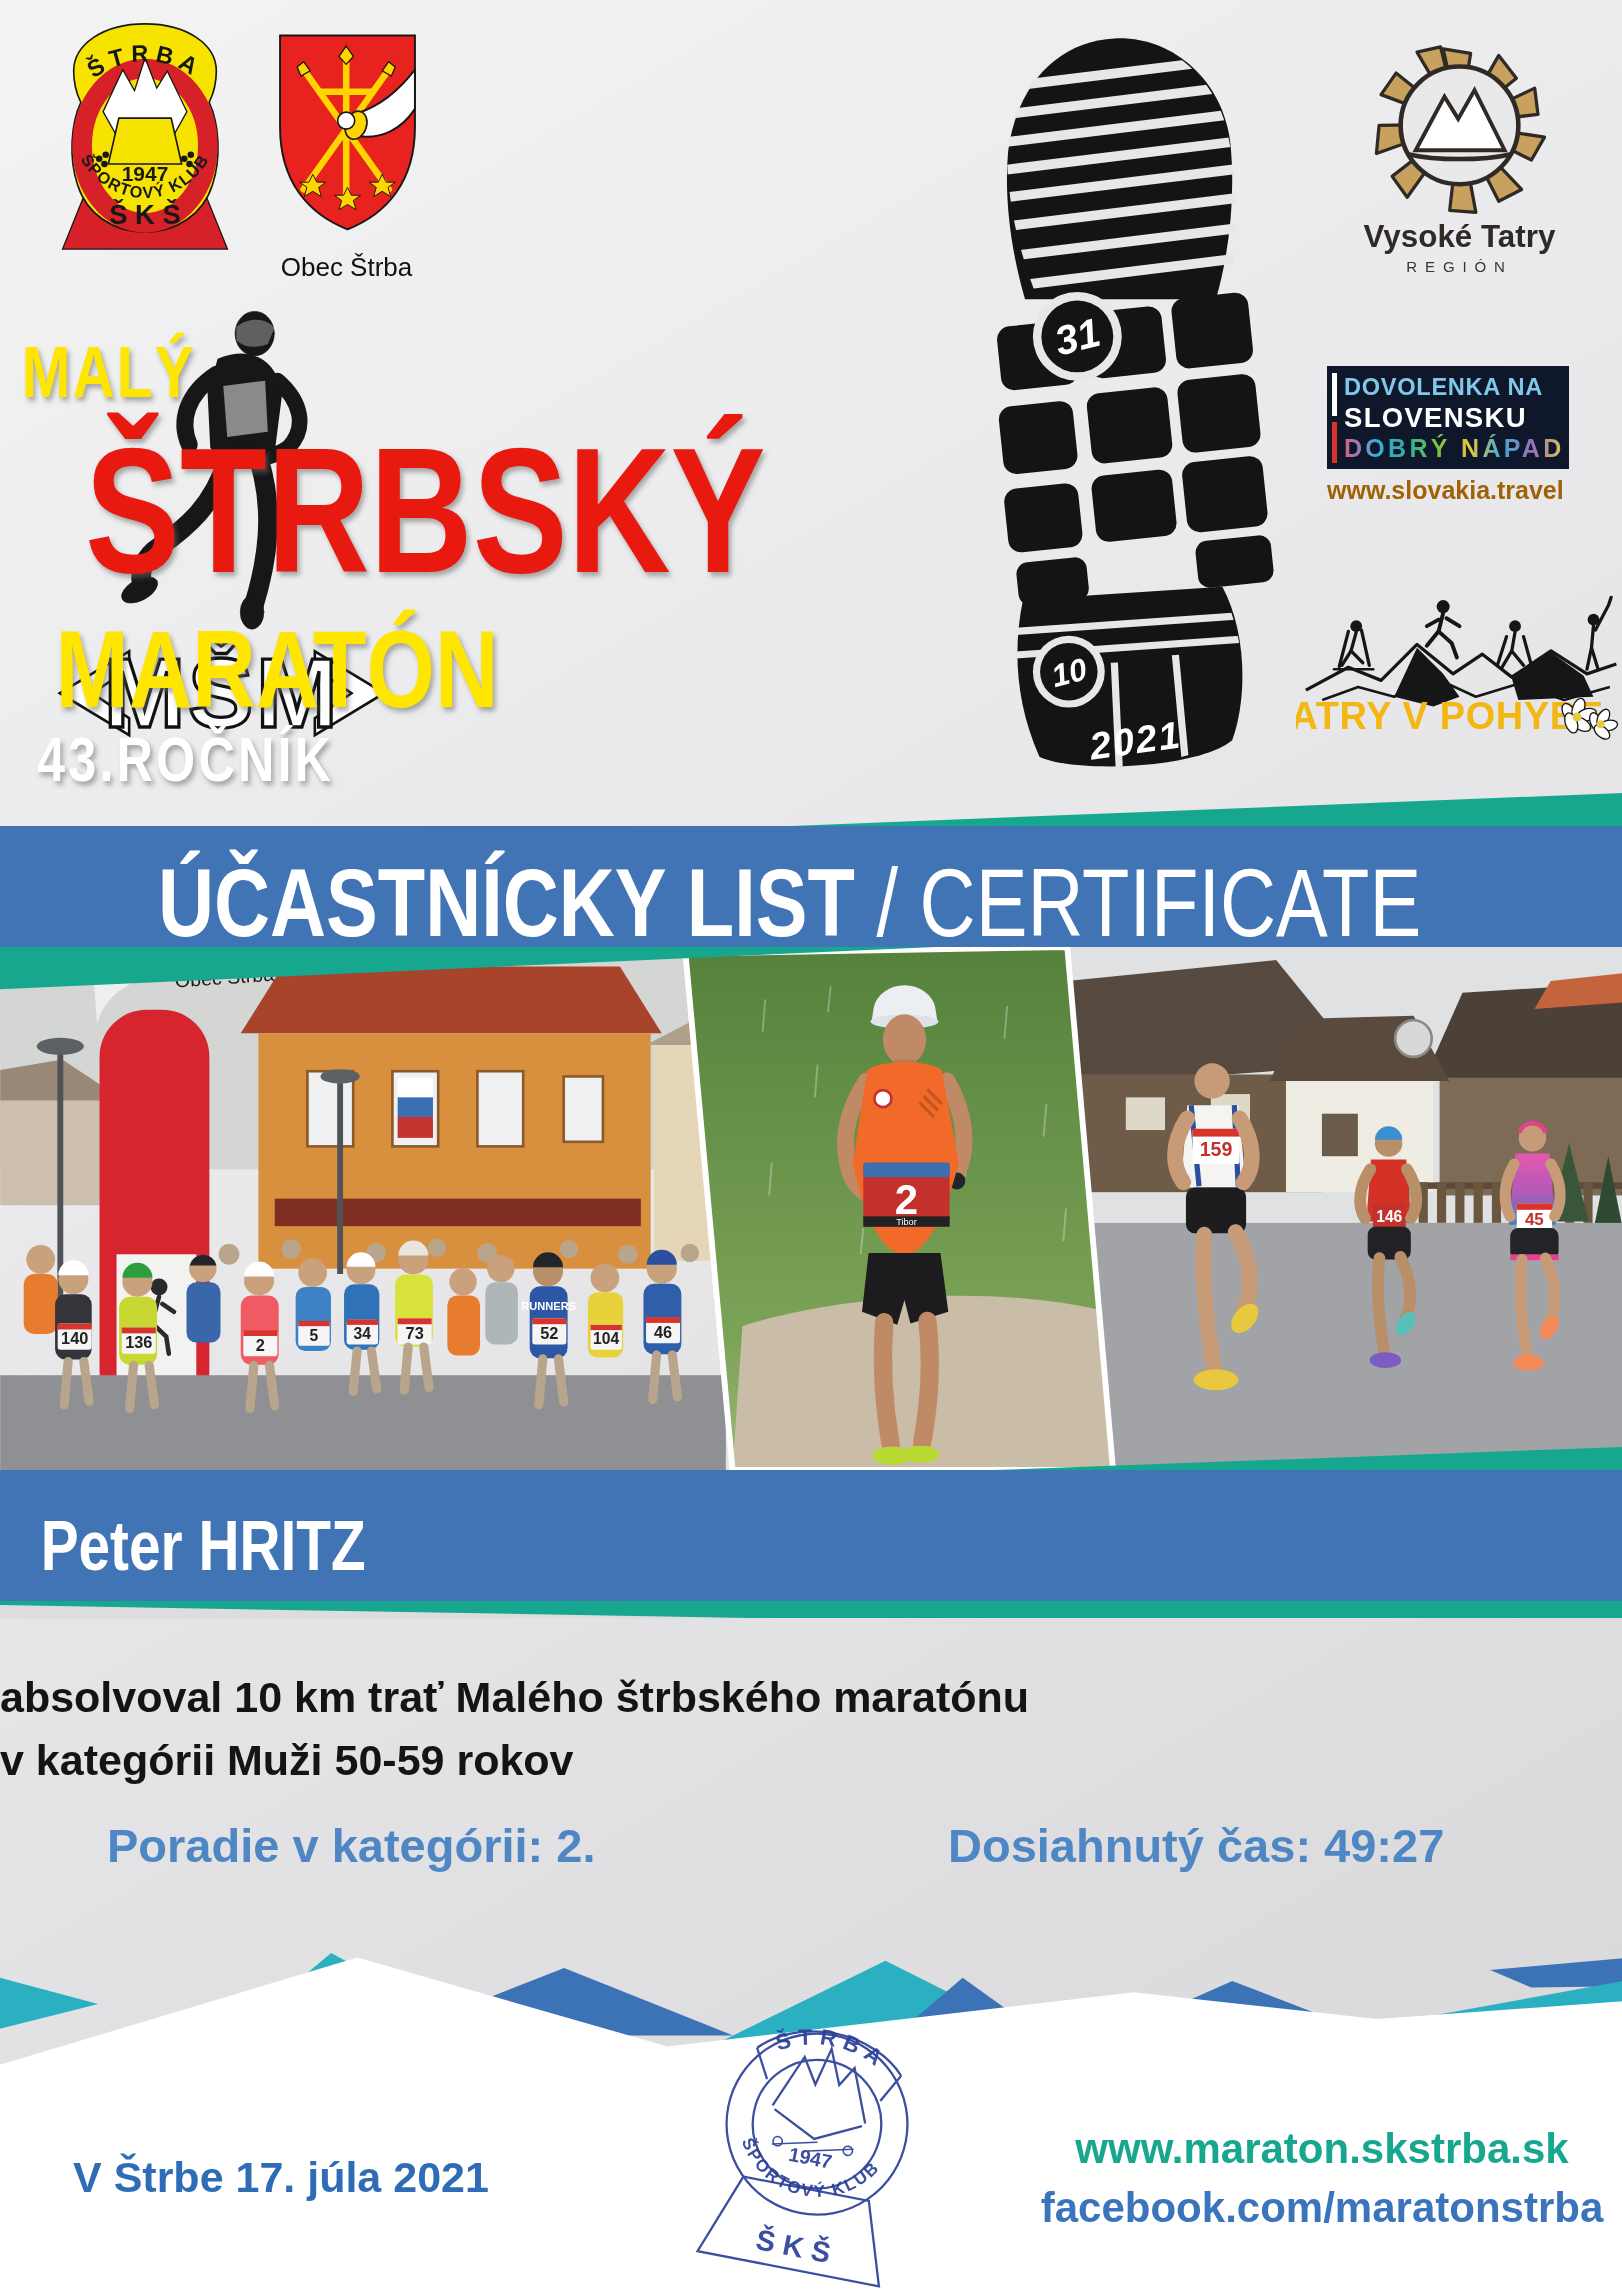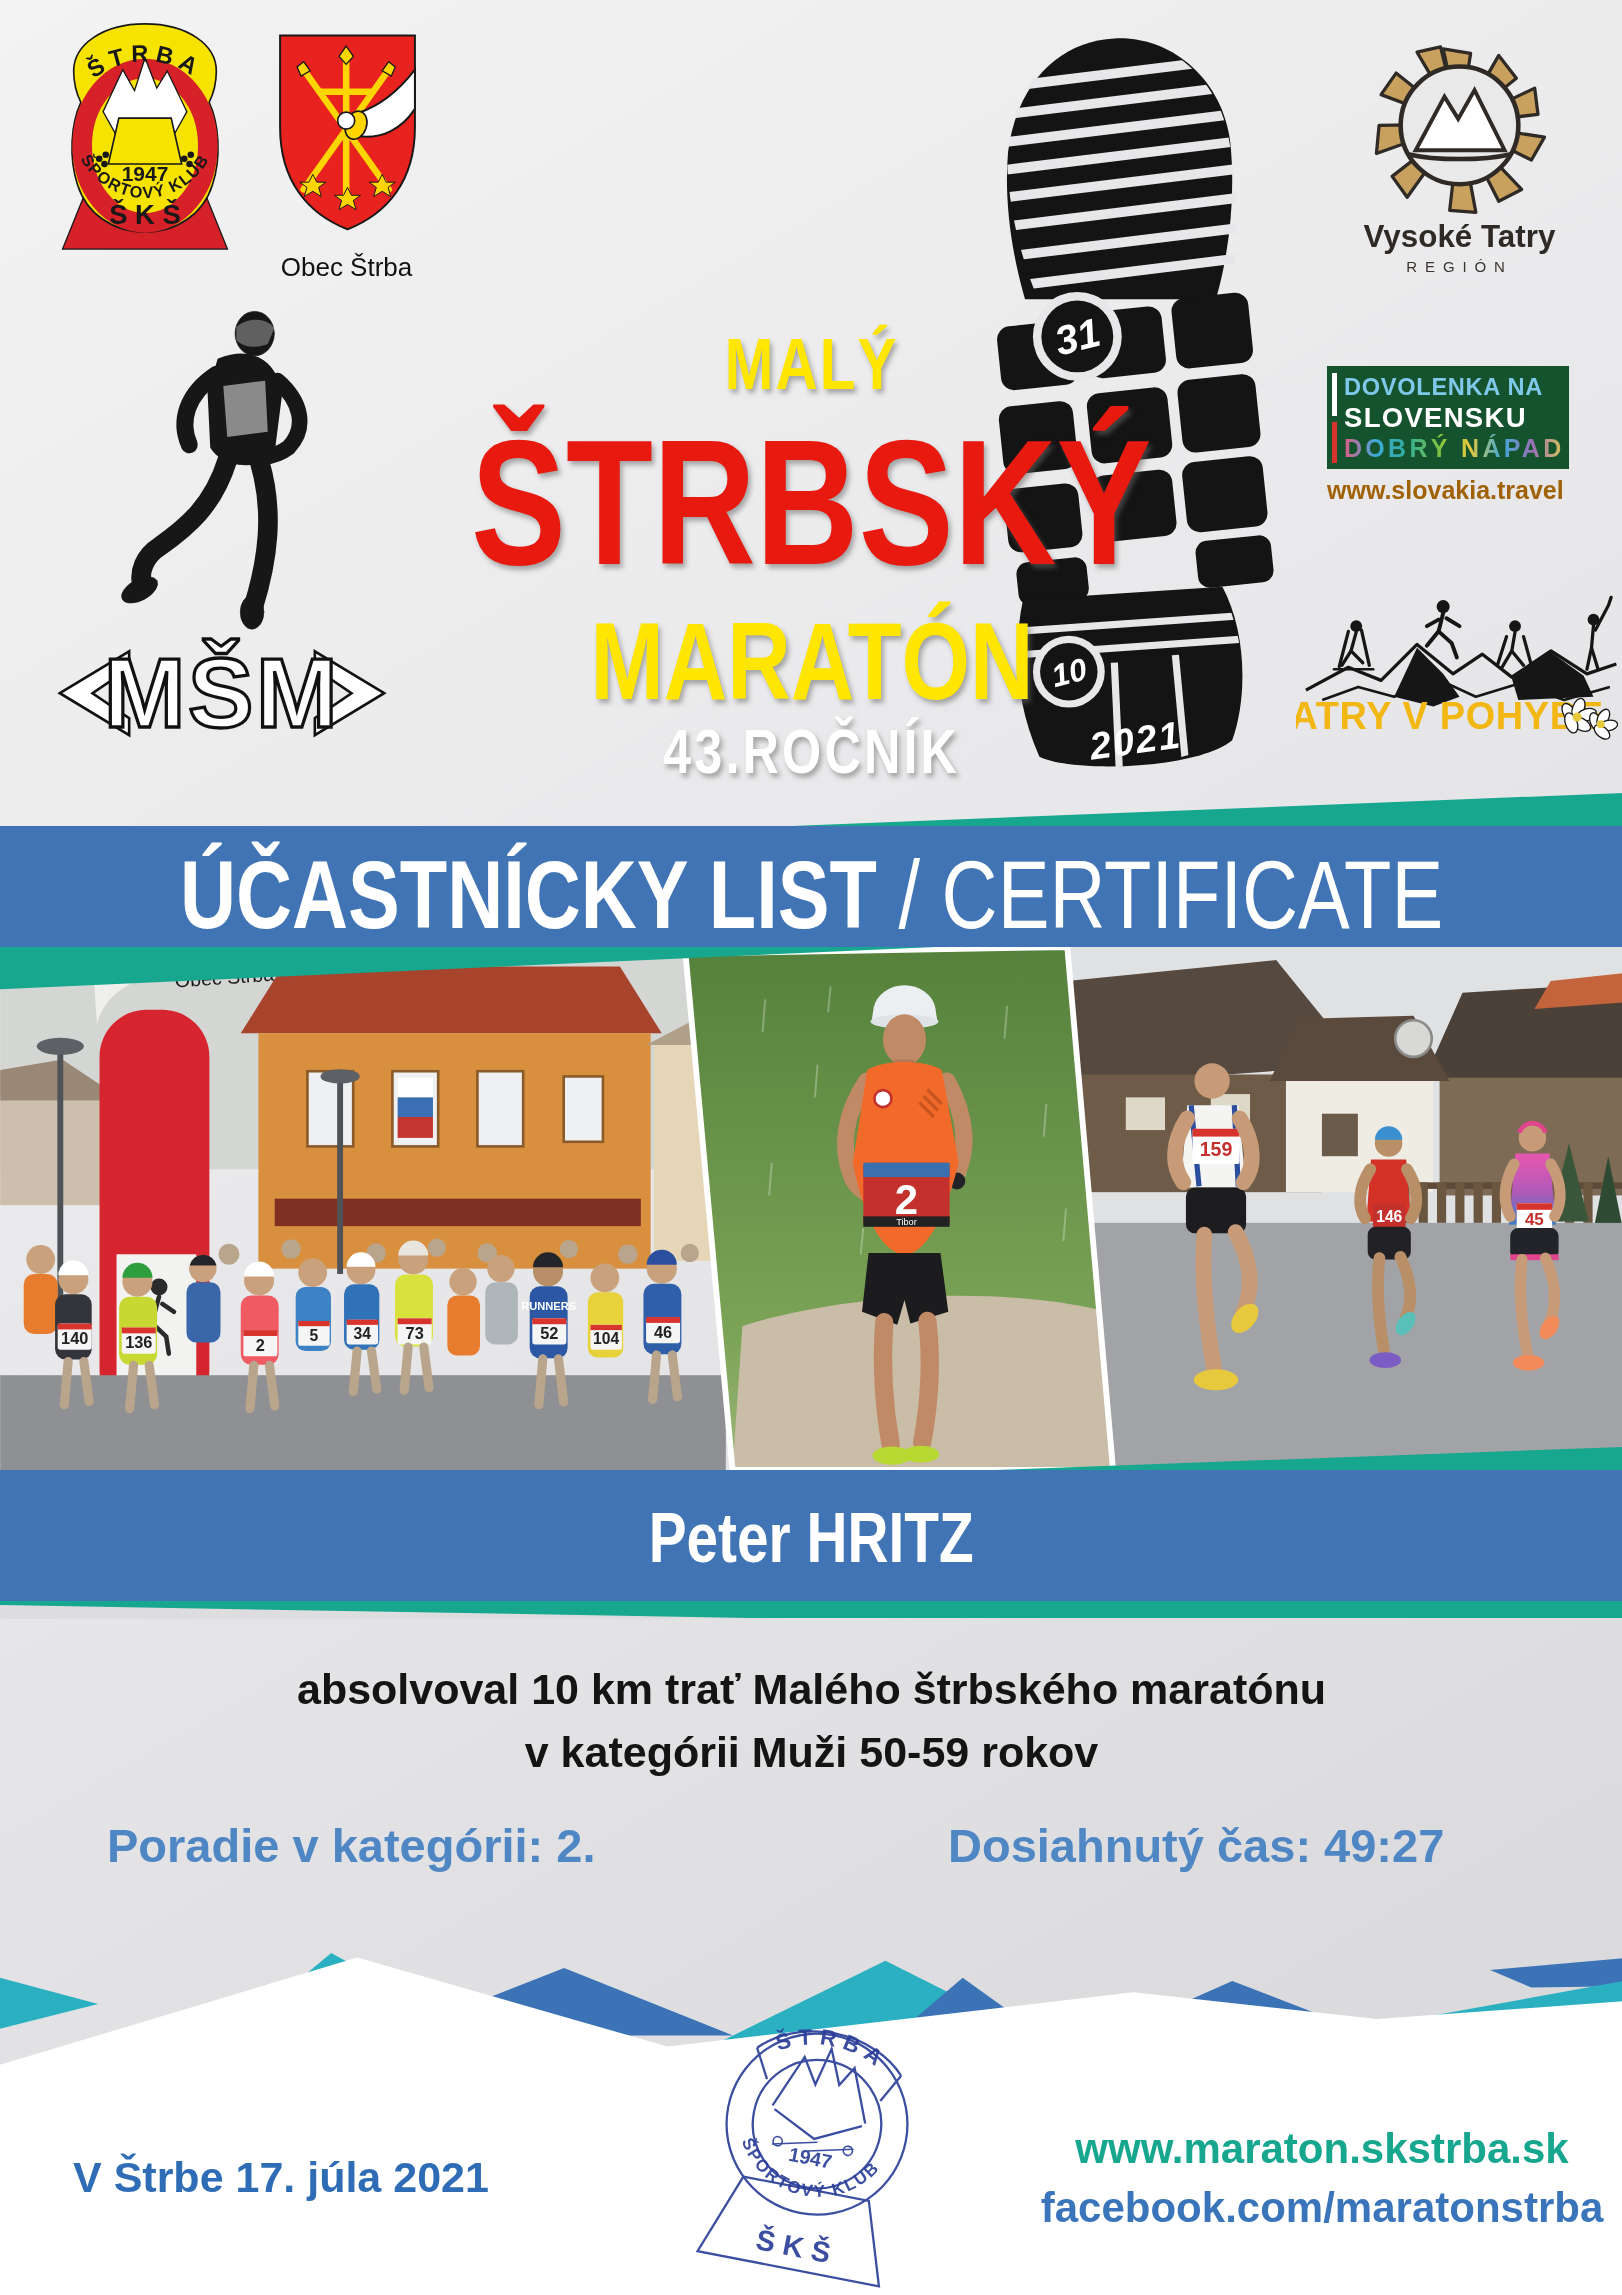--- a/index.html
+++ b/index.html
@@ -3,36 +3,36 @@
 <meta charset="utf-8">
 <style>
   html,body{margin:0;padding:0;}
   body{
     width:1623px;height:2295px;position:relative;overflow:hidden;
     font-family:"Liberation Sans", sans-serif;
     background:linear-gradient(150deg,#f3f3f4 0%,#e9e9eb 40%,#d7d7da 100%);
   }
   .abs{position:absolute;}
   .cond{display:inline-block;transform:scaleX(.8);transform-origin:center;white-space:nowrap;}
-  .center{left:0;right:0;text-align:center;}
+  .center{left:0;right:0;margin-top:8px;}
   .ys{text-shadow:3.3px 3.9px 5.9px rgba(105,105,105,.55);}
   .title-maly{top:322px;font-size:73px;font-weight:bold;color:#ffe600;letter-spacing:2.6px;z-index:2;}
   .title-strbsky{top:400px;font-size:178px;font-weight:bold;color:#e8190f;z-index:2;}
   .title-maraton{top:597px;font-size:110px;font-weight:bold;color:#ffe600;z-index:2;}
   .title-rocnik{top:715px;font-size:63px;font-weight:bold;color:#ffffff;letter-spacing:3.9px;z-index:2;}
   .band-blue{left:0;width:1623px;background:#4074b5;z-index:5;}
   .band-text{color:#fff;z-index:6;}
   .band-text .bold{font-weight:bold;}
   .band-text .light{font-weight:normal;}
   .statement{font-size:43px;font-weight:600;color:#141414;z-index:3;}
   .results{font-size:47px;font-weight:600;color:#4f87c5;z-index:3;white-space:nowrap;}
   .footer-date{font-size:43px;font-weight:bold;color:#2e6cb5;z-index:4;}
   .footer-link1{font-size:42px;font-weight:bold;color:#17a78f;z-index:4;}
   .footer-link2{font-size:42px;font-weight:bold;color:#3a74ba;z-index:4;}
-  .dovo-box{background:#14532d;width:242px;height:103px;position:relative;padding-top:6.5px;box-sizing:border-box;}
+  .dovo-box{background:#0f172a;width:242px;height:103px;position:relative;padding-top:6.5px;box-sizing:border-box;}
   .dovo-bar-w{position:absolute;left:5.2px;top:6.5px;width:4.6px;height:43px;background:#fff;}
   .dovo-bar-r{position:absolute;left:5.2px;top:56px;width:4.6px;height:41px;background:#d8342e;}
   .dovo-l1{color:#7fc8ea;font-weight:bold;font-size:23.6px;margin:1.3px 0 0 17px;letter-spacing:0.7px;}
   .dovo-l2{color:#ffffff;font-weight:bold;font-size:27.5px;margin:1.3px 0 0 17px;letter-spacing:1.3px;}
   .rainbow{
     font-weight:bold;font-size:25px;margin:0 0 0 17px;letter-spacing:3.3px;
     background:linear-gradient(90deg,#e05c85 0%,#3fa9d8 14%,#2fae9b 28%,#7cc242 42%,#e8c93e 56%,#3fa9d8 70%,#9b6fb5 84%,#e3d34a 100%);
     -webkit-background-clip:text;background-clip:text;color:transparent;
   }
   .dovo-url{color:#a16207;font-weight:bold;font-size:25px;text-align:left;margin-top:6.5px;}

